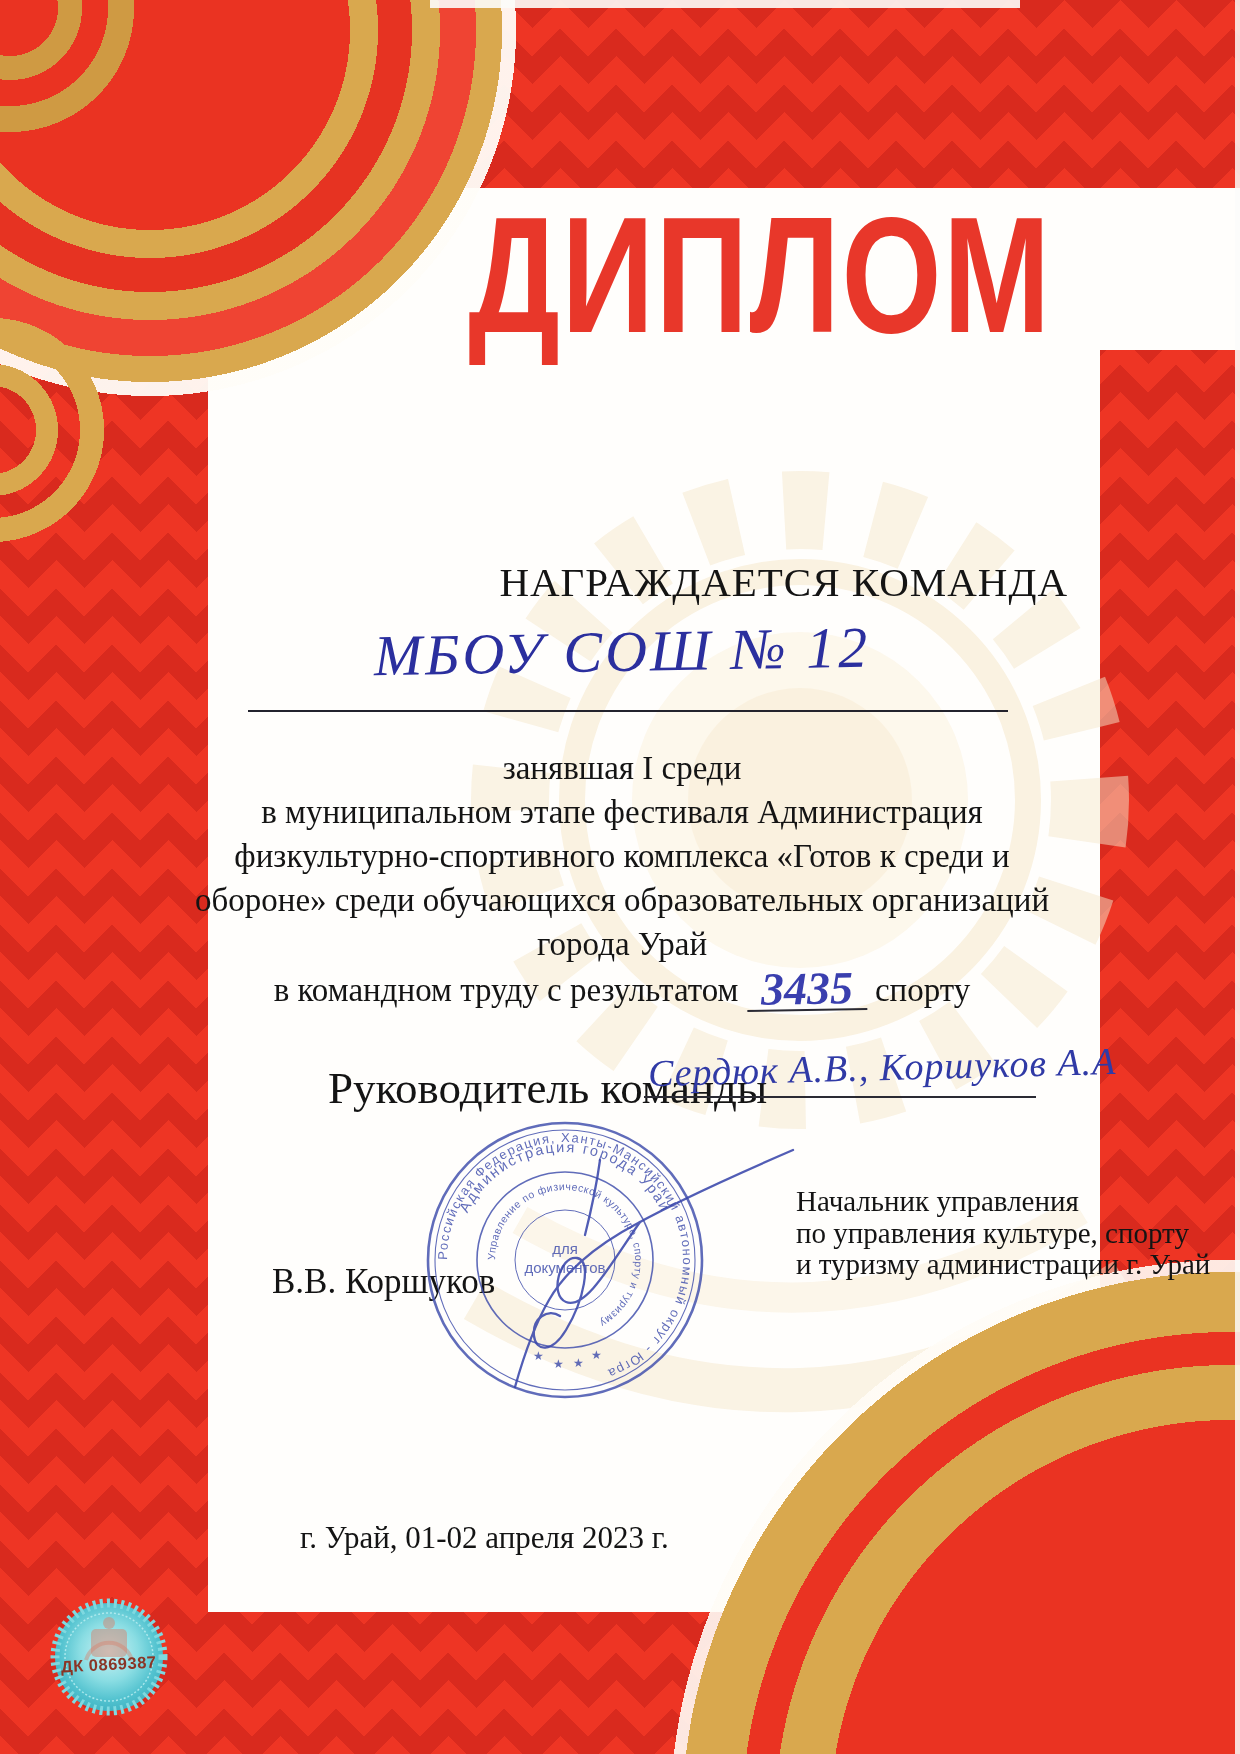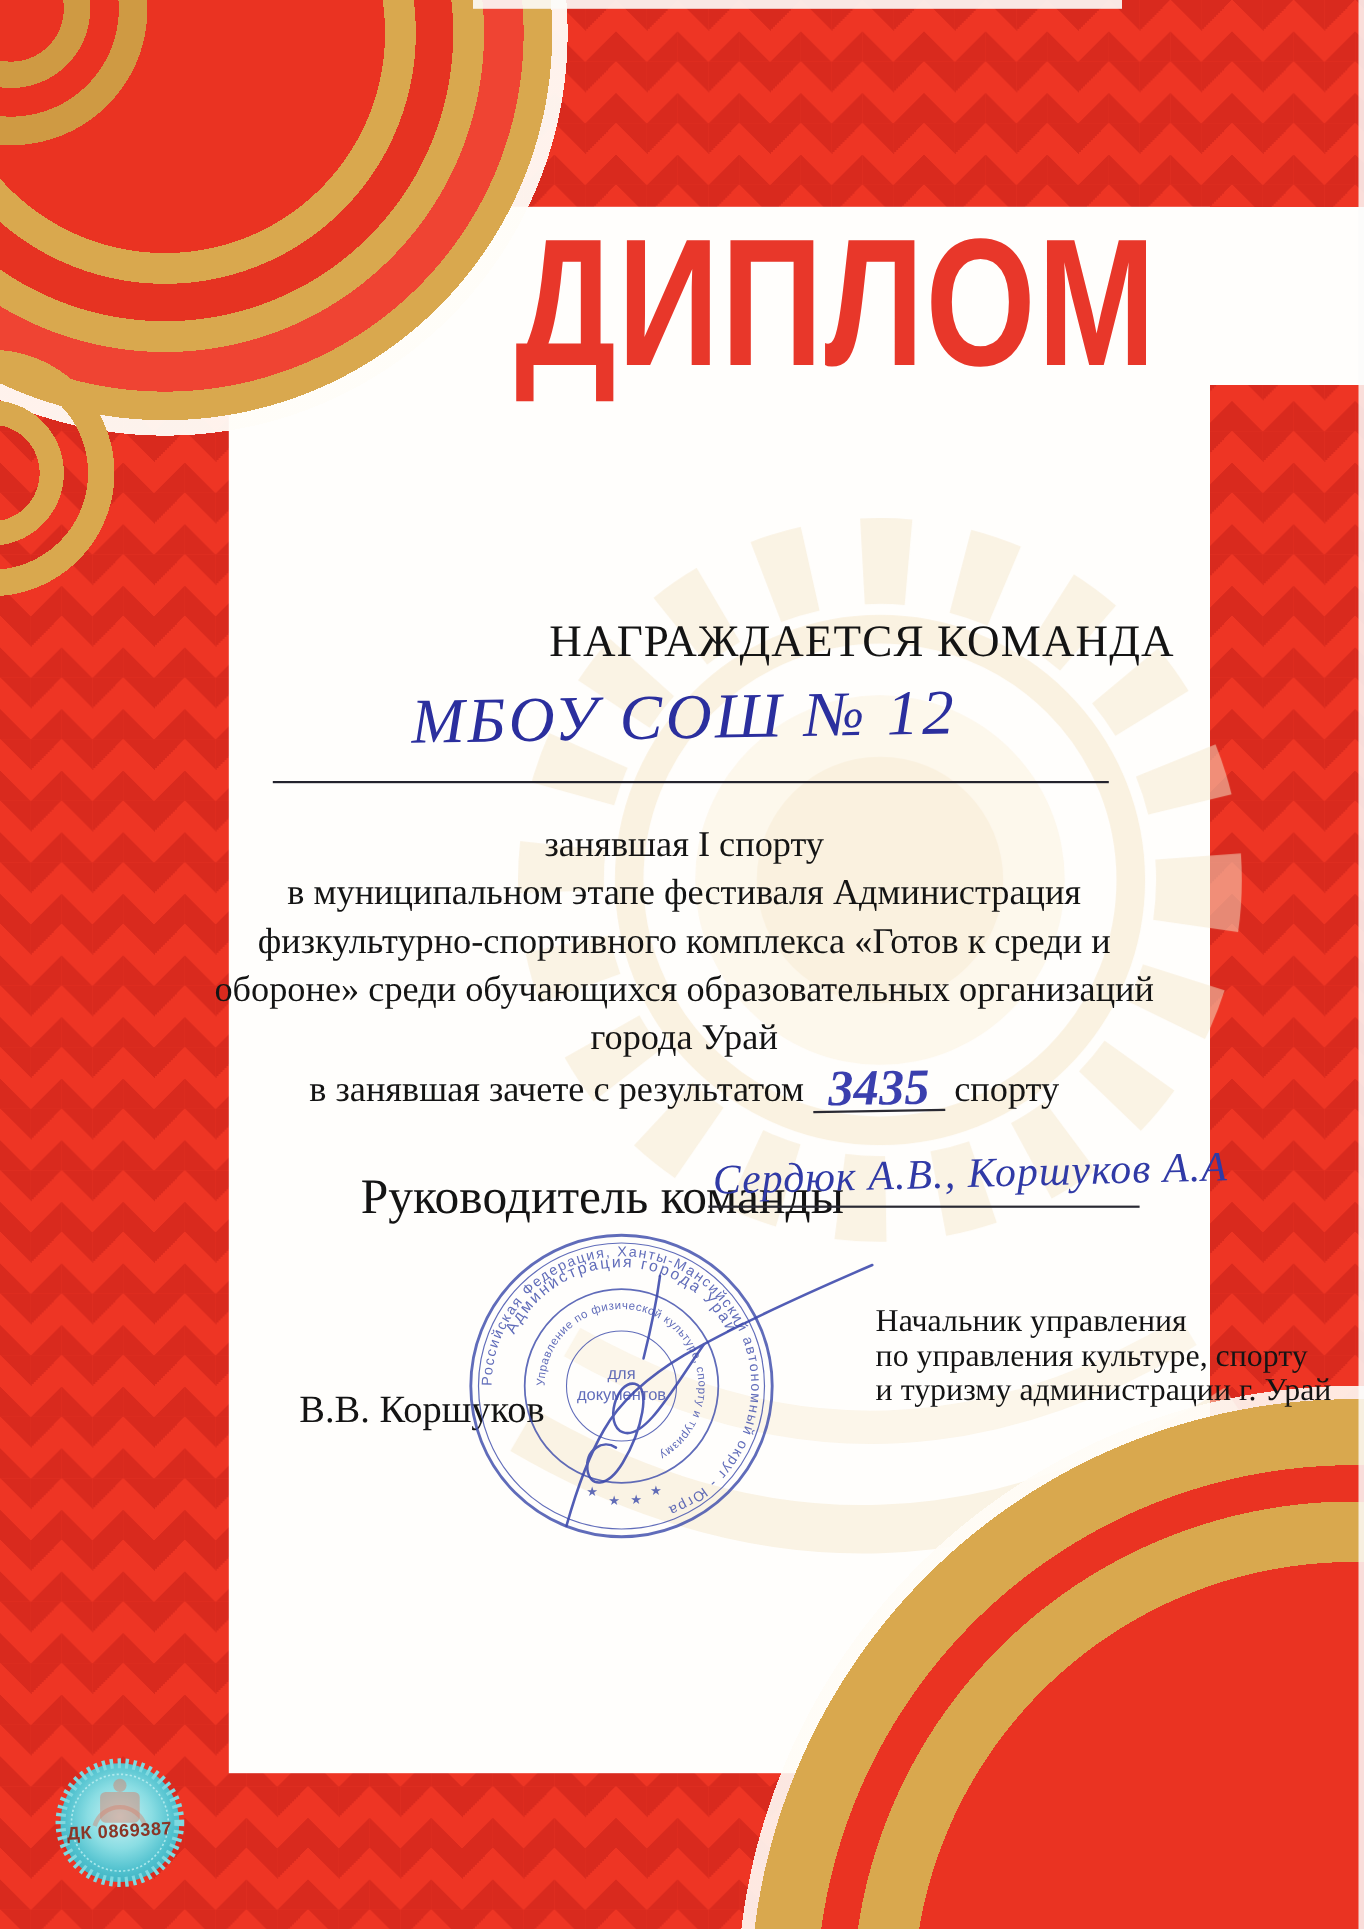--- a/index.html
+++ b/index.html
@@ -95,43 +95,44 @@
 
   <div class="corner-tl"></div>
   <div class="corner-br"></div>
 
   <div class="txt diploma-title">ДИПЛОМ</div>
   <div class="txt award-heading">НАГРАЖДАЕТСЯ КОМАНДА</div>
   <div class="txt team-name">МБОУ СОШ  № 12</div>
   <div class="team-underline"></div>
 
   <div class="txt body-text">
-    <span class="bline">занявшая I спорту</span>
+    <span class="bline">занявшая I среди</span>
     <span class="bline">в муниципальном этапе фестиваля Администрация</span>
     <span class="bline">физкультурно-спортивного комплекса «Готов к среди и</span>
     <span class="bline">обороне» среди обучающихся образовательных организаций</span>
     <span class="bline">города Урай</span>
     <span class="bline">
-      <span>в занявшая зачете с результатом</span>
+      <span>в командном труду с результатом</span>
       <span class="result-val">3435</span>
       <span>спорту</span>
     </span>
   </div>
 
   <div class="txt leader-label">Руководитель команды</div>
   <div class="txt leader-names">Сердюк А.В.,  Коршуков А.А</div>
   <div class="leader-underline"></div>
 
   <div class="txt official-name">В.В. Коршуков</div>
   <div class="txt official-position">
     <span class="pline">Начальник управления</span>
     <span class="pline">по управления культуре, спорту</span>
     <span class="pline">и туризму администрации г. Урай</span>
   </div>
 
+  <div class="txt place-date">г. Урай, 01-02 апреля 2023 г.</div>
 
   <svg class="stamp" width="280" height="280" viewBox="0 0 280 280">
     <defs>
       <path id="stampOuter" d="M 140 140 m -118 0 a 118 118 0 1 1 236 0 a 118 118 0 1 1 -236 0" fill="none"></path>
       <path id="stampMid" d="M 140 140 m -108 0 a 108 108 0 0 1 216 0" fill="none"></path>
       <path id="stampInner" d="M 140 140 m -70 0 a 70 70 0 1 1 140 0 a 70 70 0 1 1 -140 0" fill="none"></path>
     </defs>
     <g stroke="#4553ae" fill="none">
       <circle cx="140" cy="140" r="137" stroke-width="2.6"></circle>
       <circle cx="140" cy="140" r="130" stroke-width="1.1"></circle>

